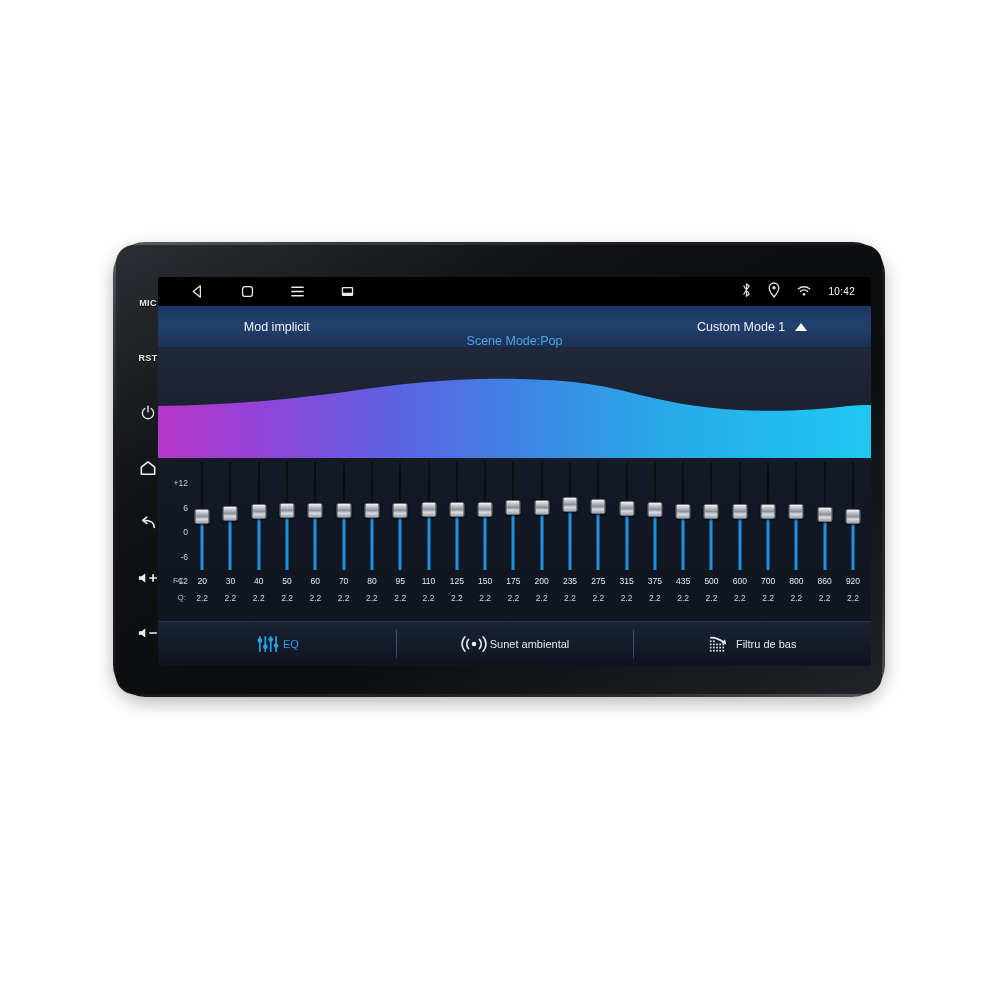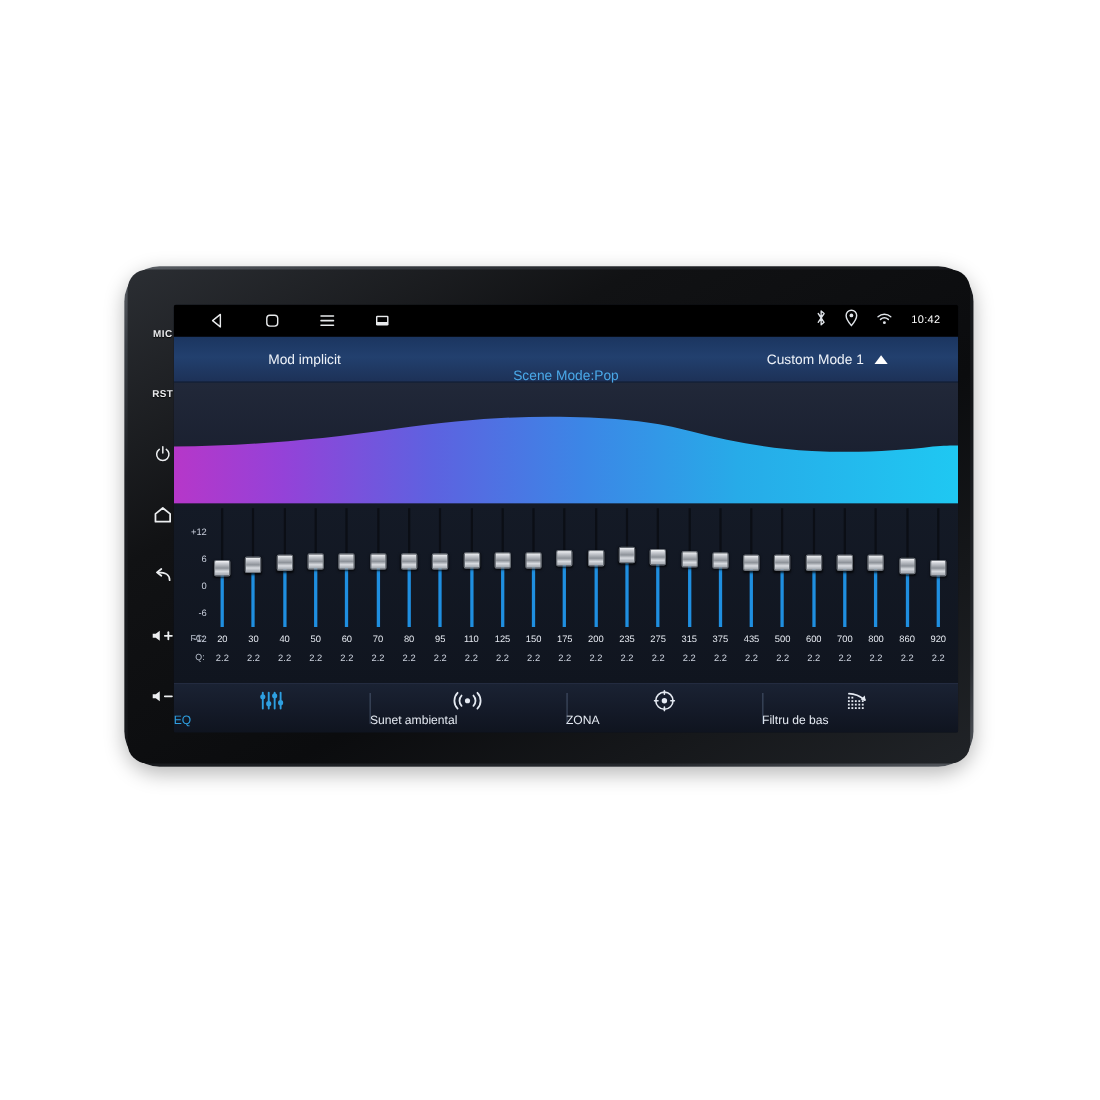--- a/index.html
+++ b/index.html
@@ -121,21 +121,21 @@
   .rcol .q{ color:#cdd3de; }
 
   
   #tab-bar{
     height:45px; display:flex; align-items:center;
     background:linear-gradient(180deg,#1a2233 0%,#141a28 55%,#0f141f 100%);
     border-top:1px solid #2a3purple;
     border-top:1px solid #28324a;
   }
   .tab{
-    flex:1; display:flex; flex-direction:column; justify-content:center;
+    flex:1; display:flex; flex-direction:row; align-items:center; justify-content:center;
     gap:2px; color:#e4e9f1; font-size:11px; position:relative; cursor:pointer; height:100%;
   }
   .tab.active{ color:#2e9fe0; }
   .tab + .tab:before{
     content:""; position:absolute; left:0; top:8px; bottom:8px; width:1px;
     background:rgba(150,175,210,.35);
   }
   .tab-icon{ height:19px; display:flex; align-items:center; justify-content:center;}
 </style>
 </head>
@@ -538,35 +538,20 @@
                 <circle cx="15" cy="10" r="2.6" fill="currentColor"></circle>
                 <g fill="none" stroke="currentColor" stroke-width="1.8" stroke-linecap="round">
                   <path d="M9 4.8 A7.5 7.5 0 0 0 9 15.2"></path>
                   <path d="M21 4.8 A7.5 7.5 0 0 1 21 15.2"></path>
                   <path d="M5 2 A11.5 11.5 0 0 0 5 18"></path>
                   <path d="M25 2 A11.5 11.5 0 0 1 25 18"></path>
                 </g>
               </svg>
             </div>
             <div>Sunet ambiental</div>
-          </div>
-          <div class="tab">
-            <div class="tab-icon">
-              <svg width="20" height="20" viewBox="0 0 22 22">
-                <circle cx="11" cy="11" r="8.6" fill="none" stroke="currentColor" stroke-width="1.6"></circle>
-                <circle cx="11" cy="11" r="2.7" fill="currentColor"></circle>
-                <g stroke="currentColor" stroke-width="1.6" stroke-linecap="round">
-                  <line x1="11" y1="1" x2="11" y2="4.6"></line>
-                  <line x1="11" y1="17.4" x2="11" y2="21"></line>
-                  <line x1="1" y1="11" x2="4.6" y2="11"></line>
-                  <line x1="17.4" y1="11" x2="21" y2="11"></line>
-                </g>
-              </svg>
-            </div>
-            <div>ZONA</div>
           </div>
           <div class="tab">
             <div class="tab-icon">
               <svg width="26" height="19" viewBox="0 0 28 20">
                 <g fill="currentColor">
                   <rect x="2" y="9" width="1.8" height="1.8"></rect>
                   <rect x="5.4" y="9" width="1.8" height="1.8"></rect>
                   <rect x="8.8" y="9" width="1.8" height="1.8"></rect>
                   <rect x="12.2" y="9" width="1.8" height="1.8"></rect>
                   <rect x="15.6" y="9" width="1.8" height="1.8"></rect>

